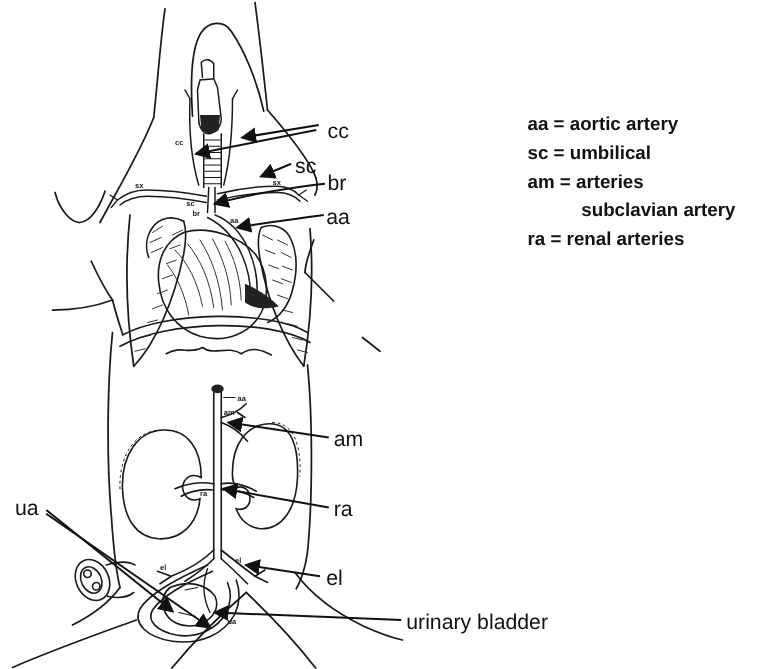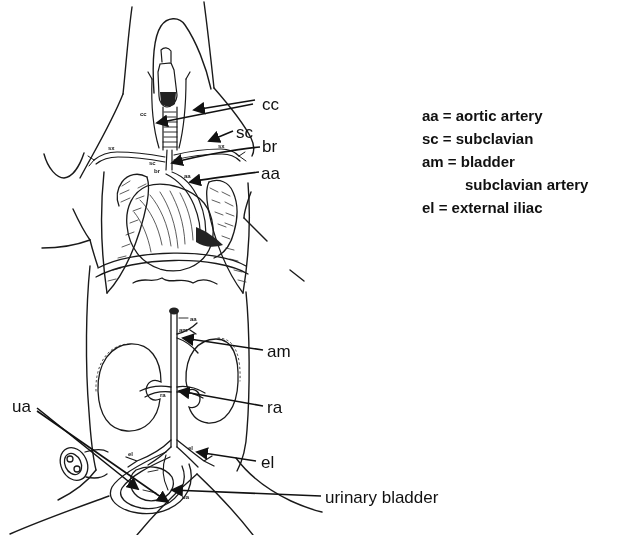--- a/index.html
+++ b/index.html
@@ -2,21 +2,21 @@
 <html><head>
 <meta charset="utf-8">
 <style>
   html,body{margin:0;padding:0;background:#fff;}
   .stage{position:relative;width:617px;height:535px;background:#ffffff;overflow:hidden;
          font-family:"Liberation Sans",sans-serif;}
   .stage svg{position:absolute;left:0;top:0;}
   svg text{font-family:"Liberation Sans",sans-serif;}
   .callout{font-size:17px;fill:#111;}
   .tiny{font-size:6px;font-weight:700;fill:#222;}
-  .legend{position:absolute;left:422px;top:104px;width:195px;color:#111;
+  .legend{position:absolute;left:422px;top:88px;width:195px;color:#111;
           font-size:15px;font-weight:700;line-height:23px;white-space:nowrap;}
   .lg-line.indent{padding-left:43px;}
 </style>
 </head>
 <body>
 
 <div class="stage">
 
   <svg width="617" height="535" viewBox="0 0 617 535">
     <defs>
@@ -167,19 +167,19 @@
     <text class="tiny" x="190" y="321">aa</text>
     <text class="tiny" x="179" y="332">am</text>
     <text class="tiny" x="160" y="397">ra</text>
     <text class="tiny" x="128" y="456">el</text>
     <text class="tiny" x="188" y="450">el</text>
     <text class="tiny" x="182" y="499">ua</text>
   </svg>
 
   <div class="legend">
     <div class="lg-line">aa = aortic artery</div>
-    <div class="lg-line">sc = subclavian</div>
-    <div class="lg-line">am = bladder</div>
+    <div class="lg-line">sc = umbilical</div>
+    <div class="lg-line">am = arteries</div>
     <div class="lg-line indent">subclavian artery</div>
-    <div class="lg-line">el = external iliac</div>
+    <div class="lg-line">ra = renal arteries</div>
   </div>
 
 </div>
 
 </body></html>

